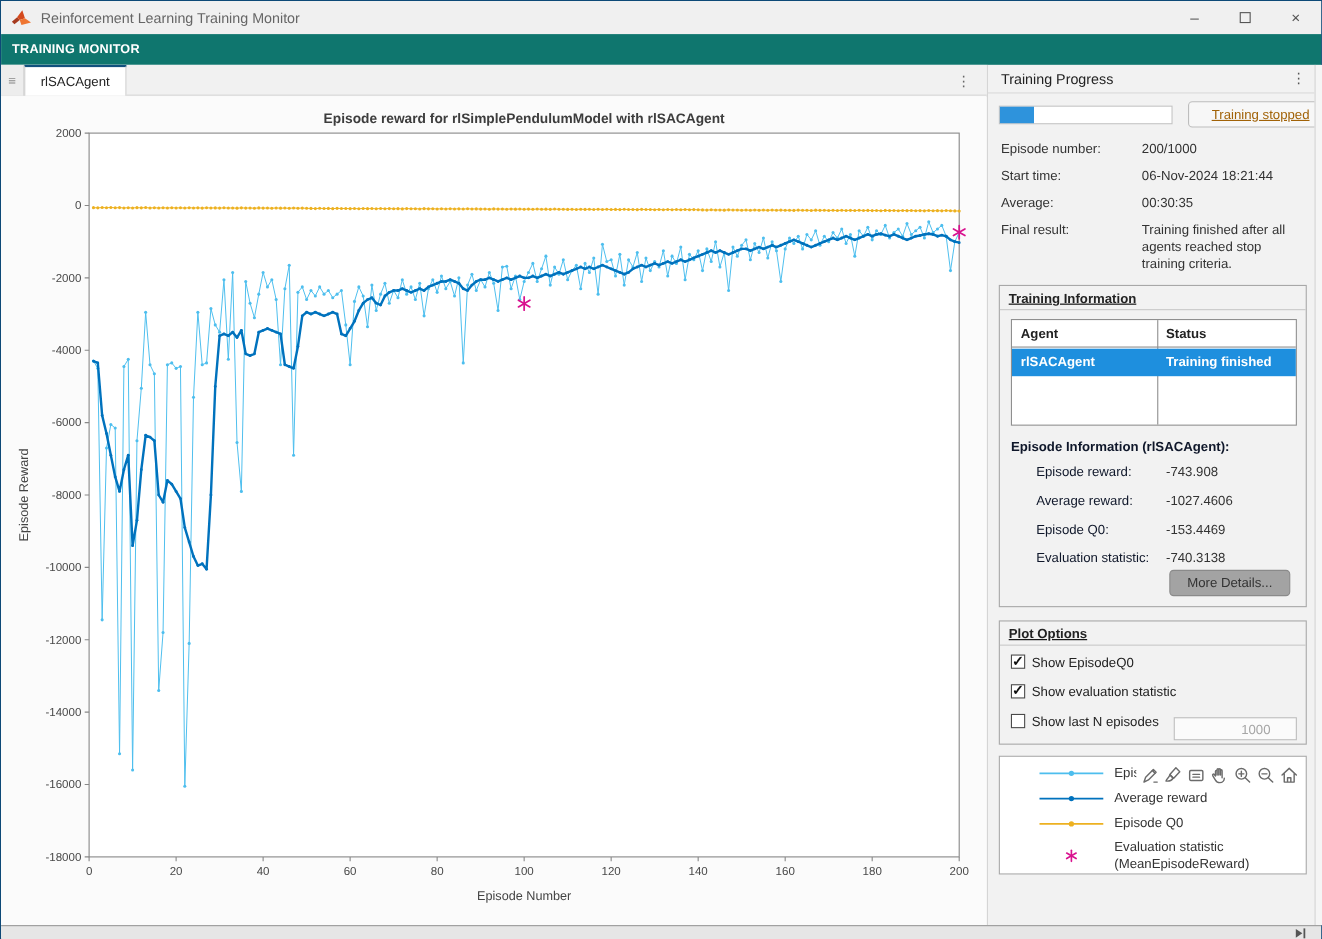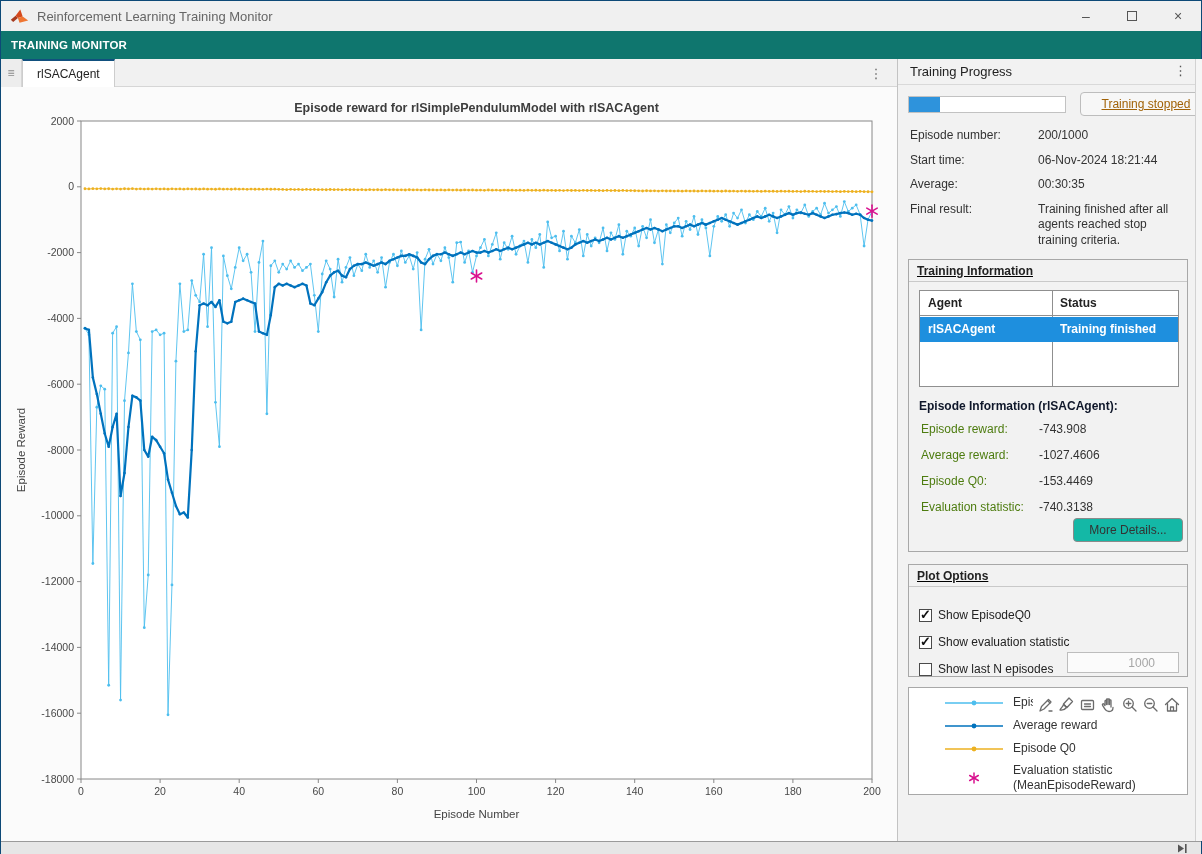--- a/index.html
+++ b/index.html
@@ -48,26 +48,26 @@
   .ti-table { position:absolute; left:10px; top:30px; width:260px; height:97px; background:#fff; border:1px solid #8f8f8f; }
   .ti-col-div { position:absolute; left:132px; top:0; bottom:0; width:1px; background:#8f8f8f; }
   .ti-hrow { position:absolute; left:0; top:0; width:100%; height:25px; border-bottom:1px solid #8f8f8f; }
   .ti-hrow span { position:absolute; top:5px; font-size:12px; font-weight:bold; color:#222; }
   .ti-drow { position:absolute; left:0; top:26px; width:100%; height:25px; background:#1e8fde; }
   .ti-drow span { position:absolute; top:5px; font-size:12px; font-weight:bold; color:#fff; }
   .c1 { left:8px; } .c2 { left:140px; }
   .ei-title { position:absolute; left:10px; top:139px; font-size:12px; font-weight:bold; color:#0f172a; }
   .ei-rows { position:absolute; left:12px; top:162px; width:260px; }
   .ei-row { display:flex; margin-bottom:12px; }
-  .ei-row .lbl { width:118px; font-size:12px; color:#4d7c0f; }
+  .ei-row .lbl { width:118px; font-size:12px; color:#0f172a;margin-left:21px; }
   .ei-row .val { font-size:12px; color:#333; }
-  .btn-details { position:absolute; right:4px; top:258px; width:110px; height:24px; border:1px solid #8a8a8a; border-radius:4px; background:#14b8a6; color:#333; font-size:12px; display:flex; align-items:center; justify-content:center; }
+  .btn-details { position:absolute; right:14px; top:258px; width:110px; height:24px; border:1px solid #8a8a8a; border-radius:4px; background:#a3a3a3; color:#333; font-size:12px; display:flex; align-items:center; justify-content:center; }
 
   .po-rows { position:absolute; left:10px; top:30px; width:260px; }
-  .po-row { position:relative; height:27px; display:flex; align-items:flex-end; }
+  .po-row { position:relative; height:27px; display:flex; align-items:flex-start; }
   .cb { width:13px; height:13px; border:1px solid #4a4a4a; background:#fff; margin-right:6px; position:relative; flex-shrink:0; }
   .cb.checked:after { content:"✓"; position:absolute; left:0px; top:-3px; font-size:13px; font-weight:bold; color:#111; }
   .po-row .po-lbl { font-size:12px; color:#222; }
   .po-input { position:absolute; right:0; top:3px; width:112px; height:21px; border:1px solid #bdbdbd; background:#fbfbfb; color:#a6a6a6; font-size:12px; text-align:right; padding-right:23px; font-family:"Liberation Sans", sans-serif; }
 
   .legendbox { position:absolute; left:10px; top:628px; width:280px; height:108px; background:#fff; border:1px solid #a8a8a8; }
   .lg-row { position:relative; display:flex; align-items:center; margin:6px 0 0 34px; min-height:17px; }
   .lg-sample { width:62px; flex-shrink:0; display:flex; justify-content:center; }
   .lg-lbl { font-size:12px; color:#333; margin-left:8px; white-space:pre-line; line-height:1.25; }
   .ax-toolbar { position:absolute; right:3px; top:4px; height:24px; background:#fff; display:flex; align-items:center; padding:0 2px; }

